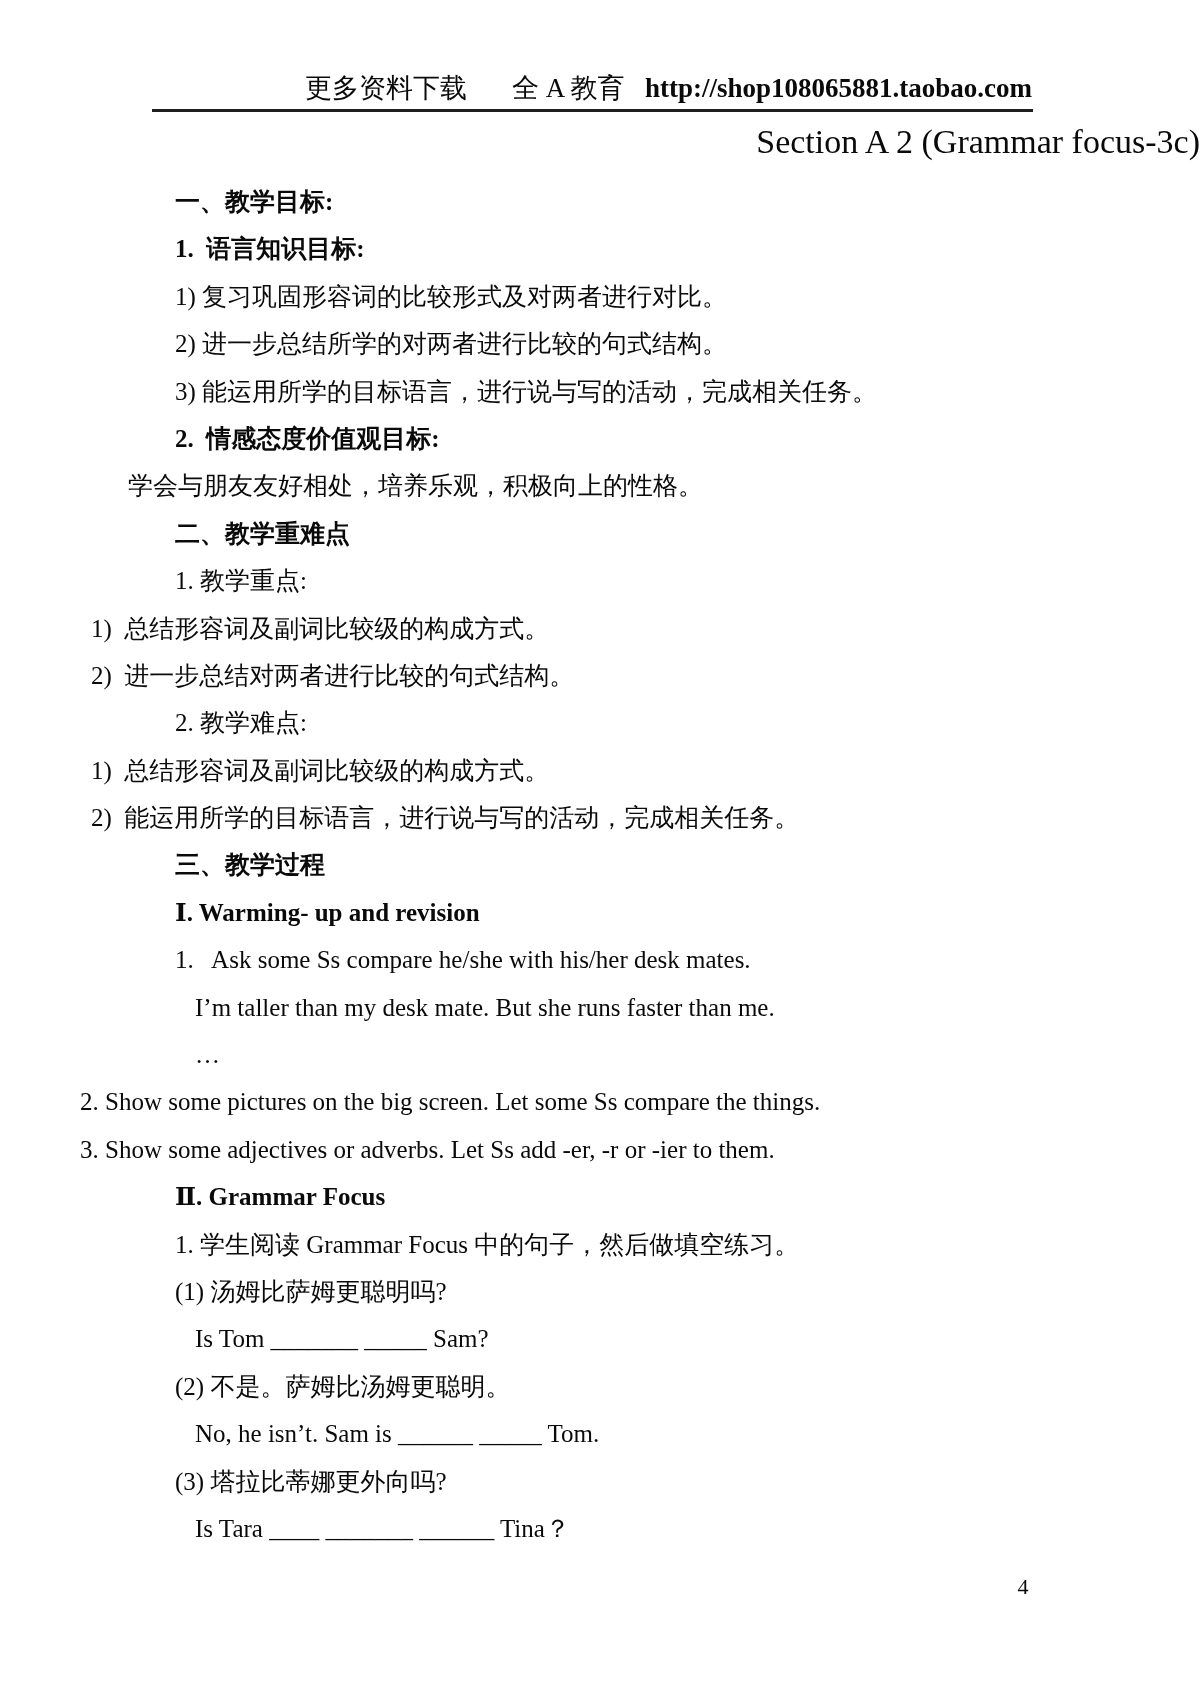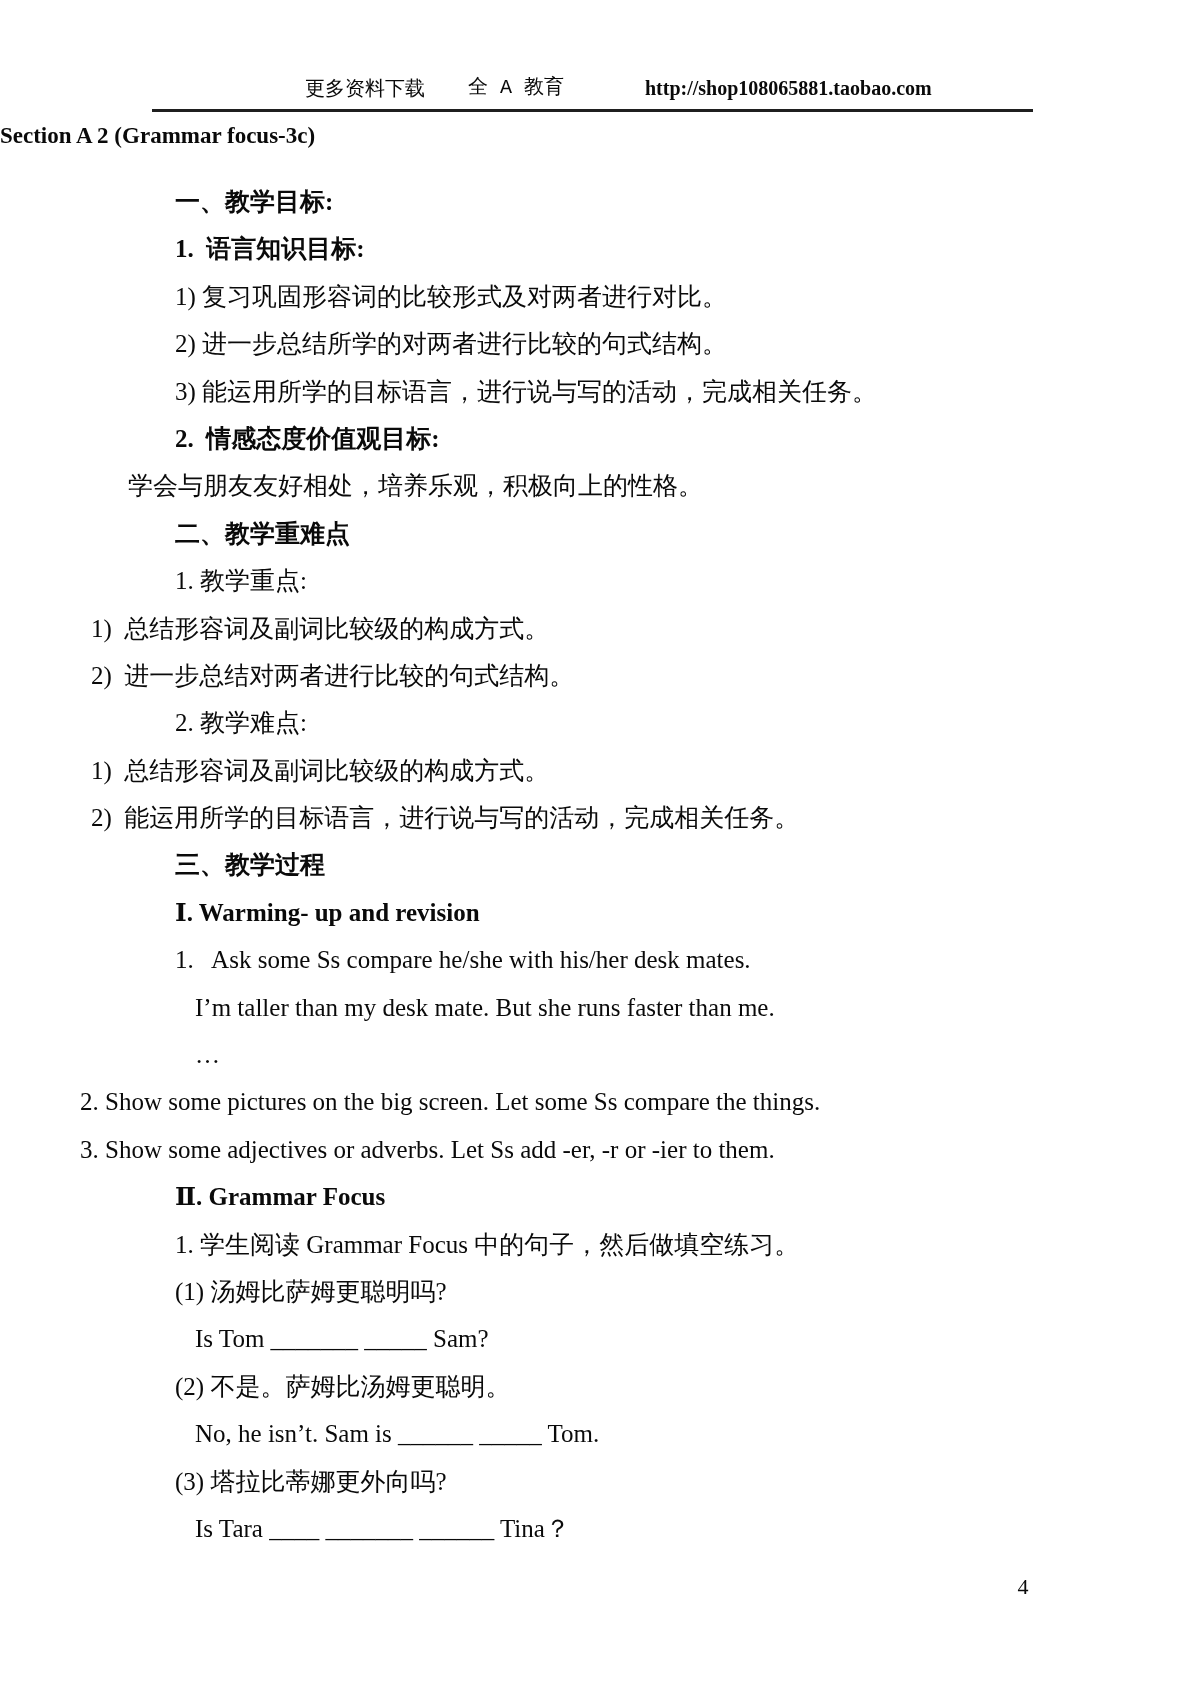--- a/index.html
+++ b/index.html
@@ -13,44 +13,44 @@
     height: 1698px;
     background: #ffffff;
     color: #0a0a0a;
     font-family: "Liberation Serif", "DejaVu Serif", serif;
     overflow: hidden;
   }
   
   .hdr-item {
     position: absolute;
     top: 76px;
-    font-size: 20px;
+    font-size: 27px;
     line-height: 24px;
     white-space: pre;
   }
   .hdr-left   { left: 305px; }
-  .hdr-center { left: 468px; font-family: Liberation Mono, monospace; }
+  .hdr-center { left: 512px; }
   .hdr-url    { left: 645px; font-weight: bold; }
   .hdr-rule {
     position: absolute;
     top: 109px;
     left: 152px;
     width: 881px;
     height: 3px;
     background: #1f1f1f;
   }
   
   .doc-title {
     position: absolute;
     top: 123px;
     left: 0;
     width: 100%;
-    text-align: left;
-    font-size: 23px;
-    font-weight: bold;
+    text-align: right;
+    font-size: 34px;
+    font-weight: normal;
     white-space: pre;
   }
   
   .content {
     position: absolute;
     top: 178px;
     left: 8px;
     width: 100%;
   }
   .line {

